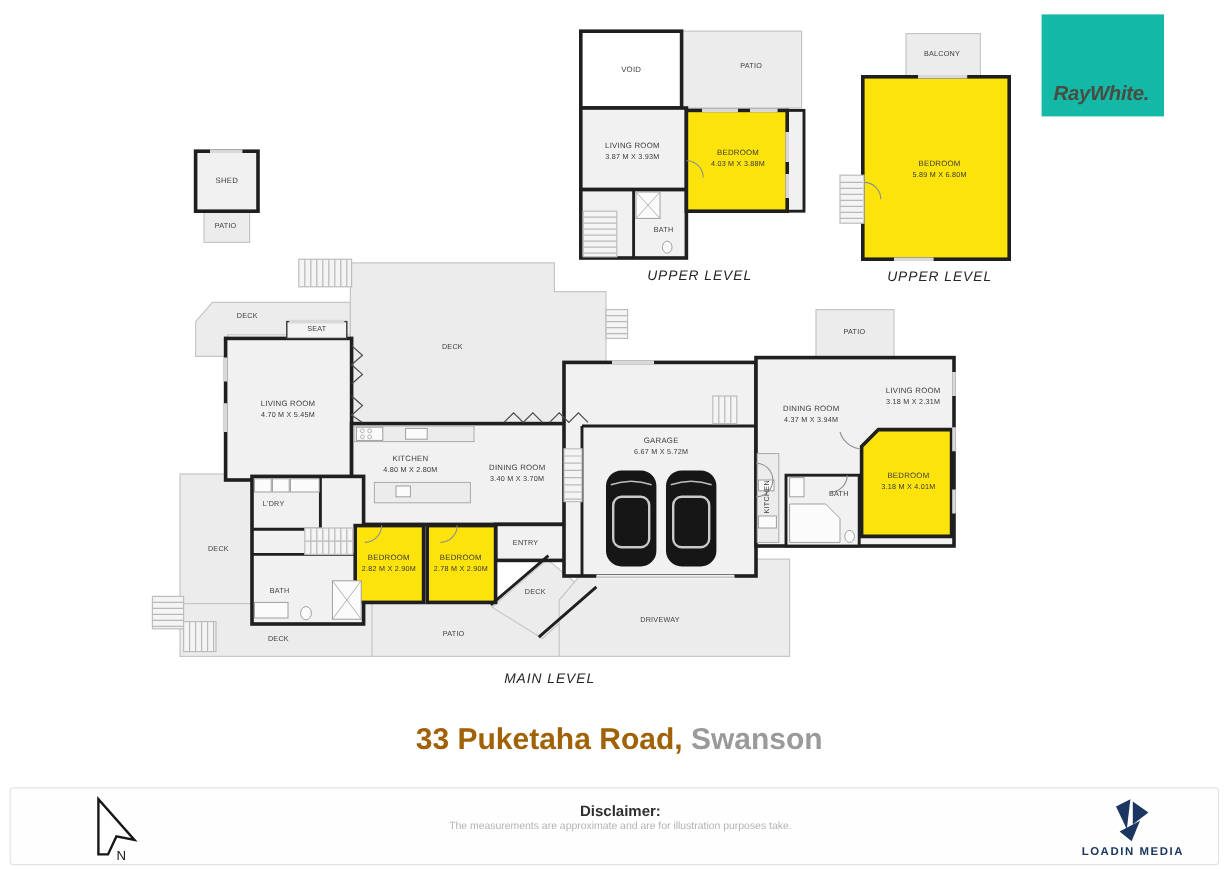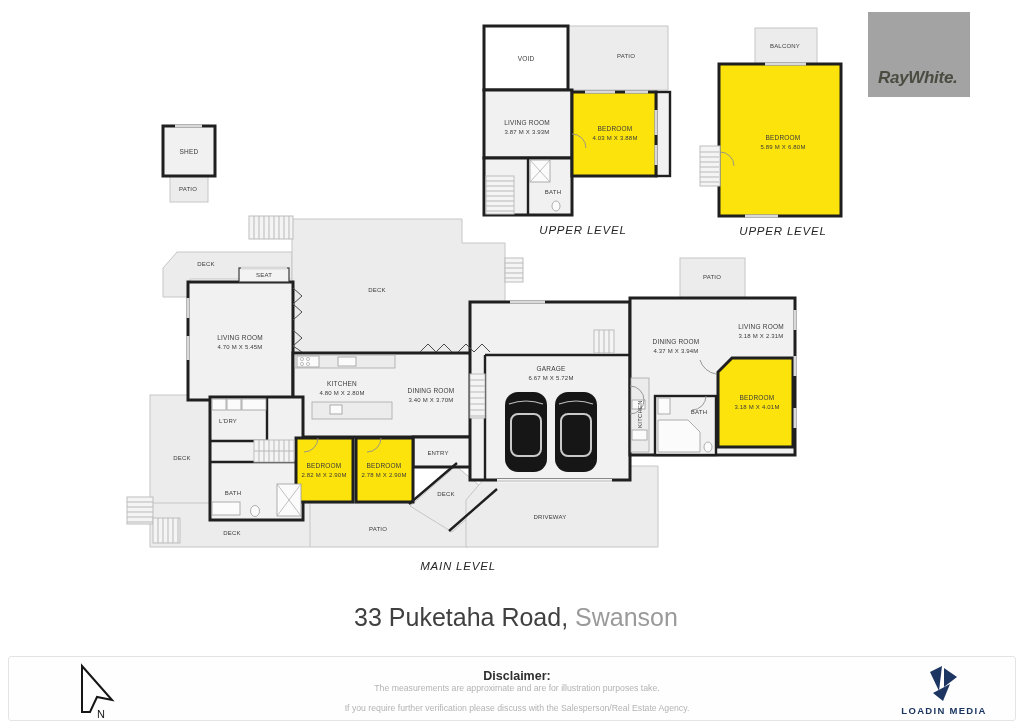--- a/index.html
+++ b/index.html
@@ -25,27 +25,27 @@
   .xlines{stroke:#b0b0b0;stroke-width:0.8;fill:none;}
   
   .lbl{position:absolute;transform:translate(-50%,-50%);text-align:center;
        font-size:6.5px;line-height:1.35;color:#3b3b3b;letter-spacing:.2px;white-space:nowrap;}
   .lbl .dims{font-size:6px;color:#3b3b3b;}
   .tiny{font-size:6px;}
   .vert{transform:translate(-50%,-50%) rotate(-90deg);}
   .caption{position:absolute;transform:translate(-50%,-50%);font-size:11.5px;
        letter-spacing:.8px;color:#262626;white-space:nowrap;font-style:italic;}
   .page-title{position:absolute;transform:translate(-50%,-50%);font-size:25px;white-space:nowrap;}
-  .page-title .addr{font-weight:normal;color:#404040;}
-  .page-title .suburb{font-weight:normal;color:#9a9a9a;}
+  .page-title .addr{font-weight:bold;color:#a16207;}
+  .page-title .suburb{font-weight:bold;color:#9a9a9a;}
   .footer-box{position:absolute;left:8px;top:656px;width:1006px;height:63px;
        background:#fefefe;border:1px solid #e4e4e4;border-radius:3px;}
   .disc-head{position:absolute;transform:translate(-50%,-50%);font-size:12.5px;font-weight:bold;color:#2f2f2f;white-space:nowrap;}
   .disc-line{position:absolute;transform:translate(-50%,-50%);font-size:8.7px;color:#b3b3b3;white-space:nowrap;}
-  .raywhite{position:absolute;left:868px;top:12px;width:102px;height:85px;background:#a3a3a3;}
+  .raywhite{position:absolute;left:868px;top:12px;width:102px;height:85px;background:#14b8a6;}
   .raywhite .rw-text{position:absolute;left:10px;bottom:9px;font-size:17px;font-weight:bold;
        font-style:italic;color:#4A4B41;letter-spacing:-.3px;}
   .loadin-text{position:absolute;transform:translate(-50%,-50%);font-size:9.5px;font-weight:bold;
        color:#1C3661;letter-spacing:1.3px;white-space:nowrap;}
   .north-n{position:absolute;transform:translate(-50%,-50%);font-size:11px;color:#161616;}
 </style>
 </head>
 <body>
 
 <div id="canvas">
@@ -274,17 +274,16 @@
   <div class="lbl tiny" style="left:550px;top:517px;">DRIVEWAY</div>
   <div class="caption" style="left:458px;top:566px;">MAIN LEVEL</div>
 
   <div class="page-title" style="left:516px;top:617px;">
     <span class="addr">33 Puketaha Road,</span>
     <span class="suburb">Swanson</span>
   </div>
 
   <div class="disc-head" style="left:517px;top:676px;">Disclaimer:</div>
   <div class="disc-line" style="left:517px;top:688px;">The measurements are approximate and are for illustration purposes take.</div>
-  <div class="disc-line" style="left:517px;top:708px;">If you require further verification please discuss with the Salesperson/Real Estate Agency.</div>
   <div class="north-n" style="left:101px;top:714px;">N</div>
   <div class="loadin-text" style="left:944px;top:710px;">LOADIN MEDIA</div>
 
 </div>
 
 </body></html>

